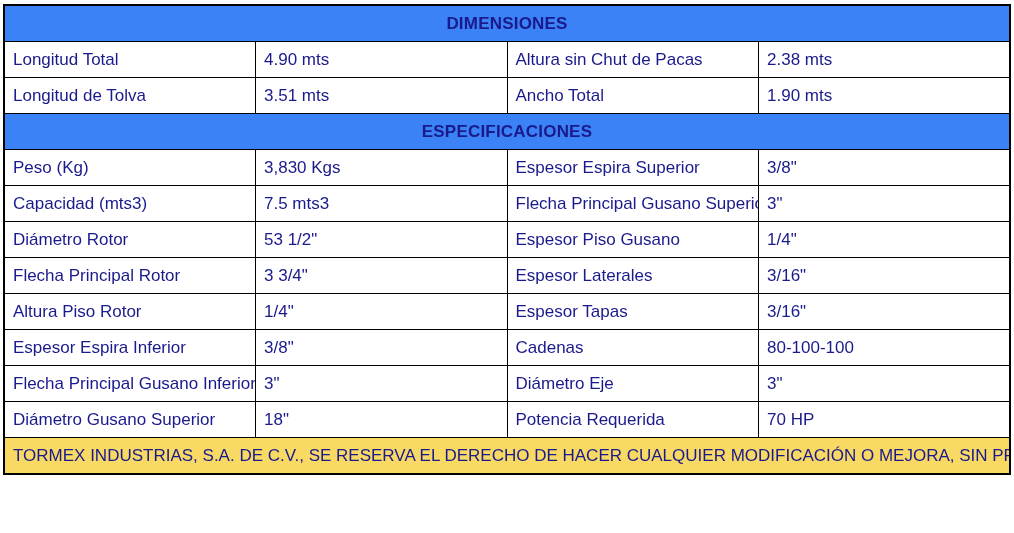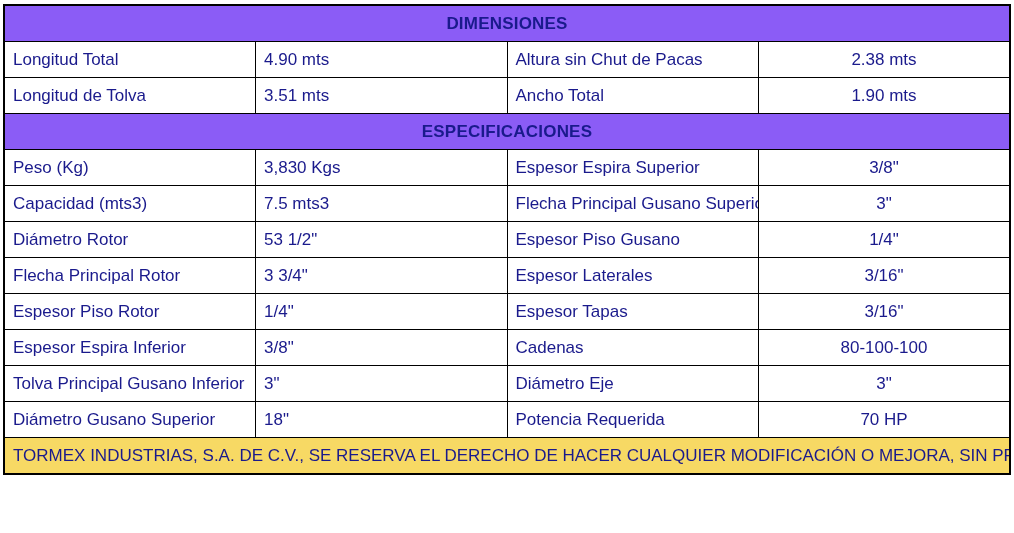--- a/index.html
+++ b/index.html
@@ -23,40 +23,39 @@
     border: 1px solid #000000;
     height: 35px;
     padding: 0 8px;
     font-size: 17px;
     color: #1a1a8c;
     vertical-align: middle;
     overflow: hidden;
     white-space: nowrap;
   }
   td.section-header {
-    background: #8b5cf6;
+    background: #3b82f6;
     color: #1a1a8c;
     font-weight: bold;
     text-align: center;
     font-size: 17px;
     letter-spacing: 0.2px;
     height: 34px;
   }
   td.label-cell {
     width: 362px;
   }
   td.value-cell {
     width: 126px;
   }
   td.label-cell-2 {
     width: 378px;
   }
   td.value-cell-2 {
     width: 136px;
-    text-align: center;
   }
   td.footer-cell {
     background: #f7d964;
     color: #1a1a8c;
     text-align: center;
     font-size: 14.5px;
     height: 30px;
     font-weight: normal;
   }
 </style>
@@ -105,33 +104,33 @@
       <td class="label-cell-2">Espesor Piso Gusano</td>
       <td class="value-cell-2">1/4"</td>
     </tr>
     <tr>
       <td class="label-cell">Flecha Principal Rotor</td>
       <td class="value-cell">3 3/4"</td>
       <td class="label-cell-2">Espesor Laterales</td>
       <td class="value-cell-2">3/16"</td>
     </tr>
     <tr>
-      <td class="label-cell">Espesor Piso Rotor</td>
+      <td class="label-cell">Altura Piso Rotor</td>
       <td class="value-cell">1/4"</td>
       <td class="label-cell-2">Espesor Tapas</td>
       <td class="value-cell-2">3/16"</td>
     </tr>
     <tr>
       <td class="label-cell">Espesor Espira Inferior</td>
       <td class="value-cell">3/8"</td>
       <td class="label-cell-2">Cadenas</td>
       <td class="value-cell-2">80-100-100</td>
     </tr>
     <tr>
-      <td class="label-cell">Tolva Principal Gusano Inferior</td>
+      <td class="label-cell">Flecha Principal Gusano Inferior</td>
       <td class="value-cell">3"</td>
       <td class="label-cell-2">Diámetro Eje</td>
       <td class="value-cell-2">3"</td>
     </tr>
     <tr>
       <td class="label-cell">Diámetro Gusano Superior</td>
       <td class="value-cell">18"</td>
       <td class="label-cell-2">Potencia Requerida</td>
       <td class="value-cell-2">70 HP</td>
     </tr>

